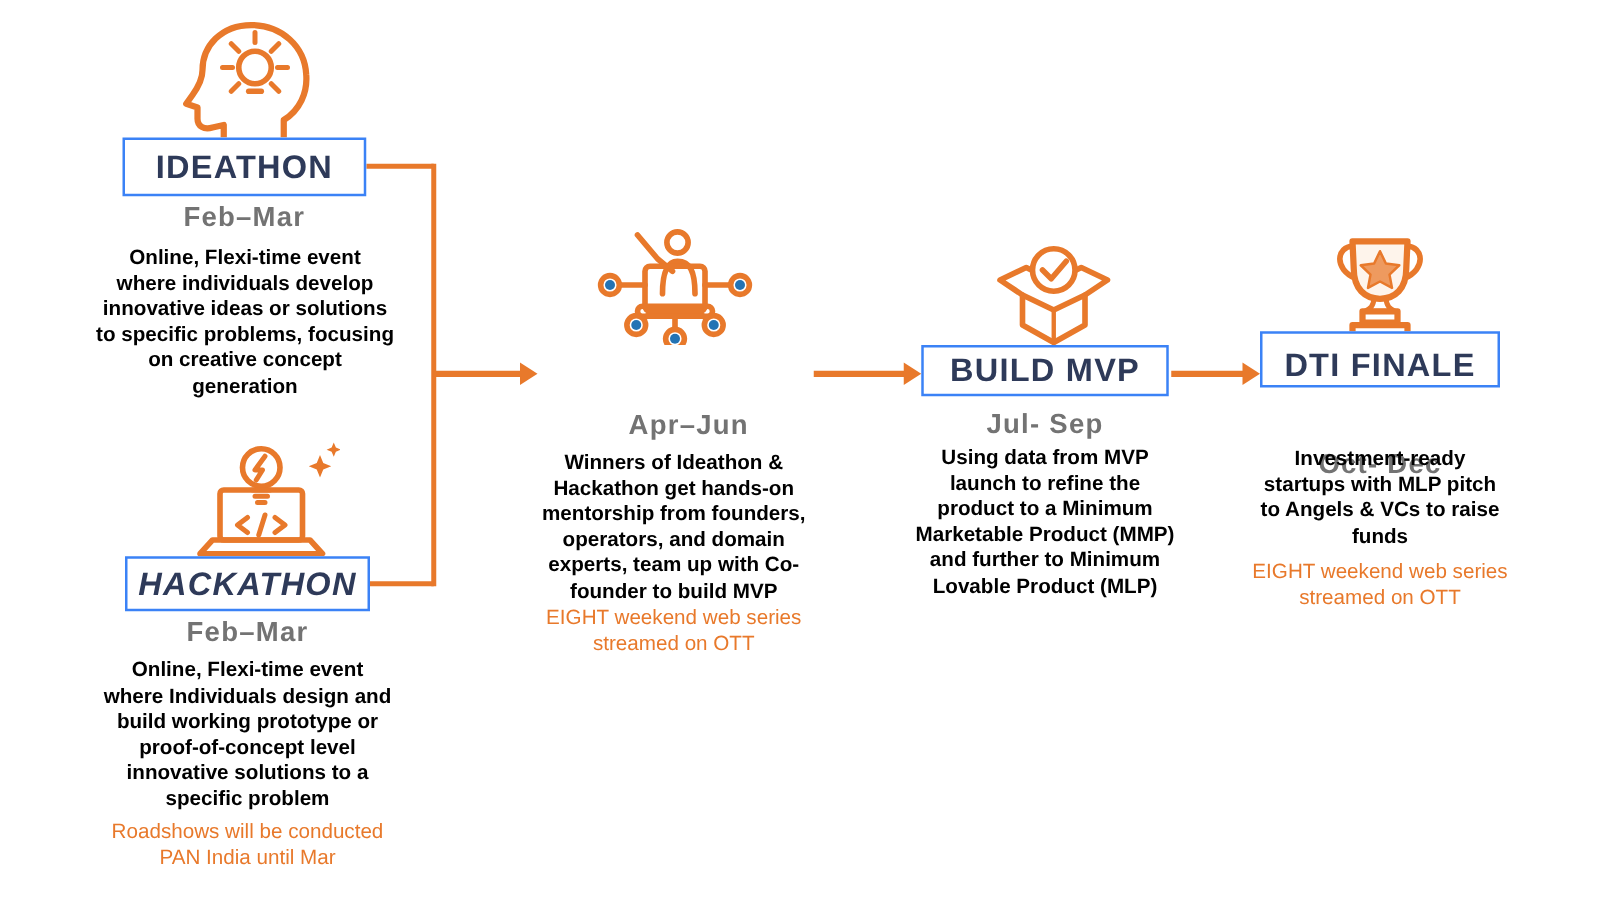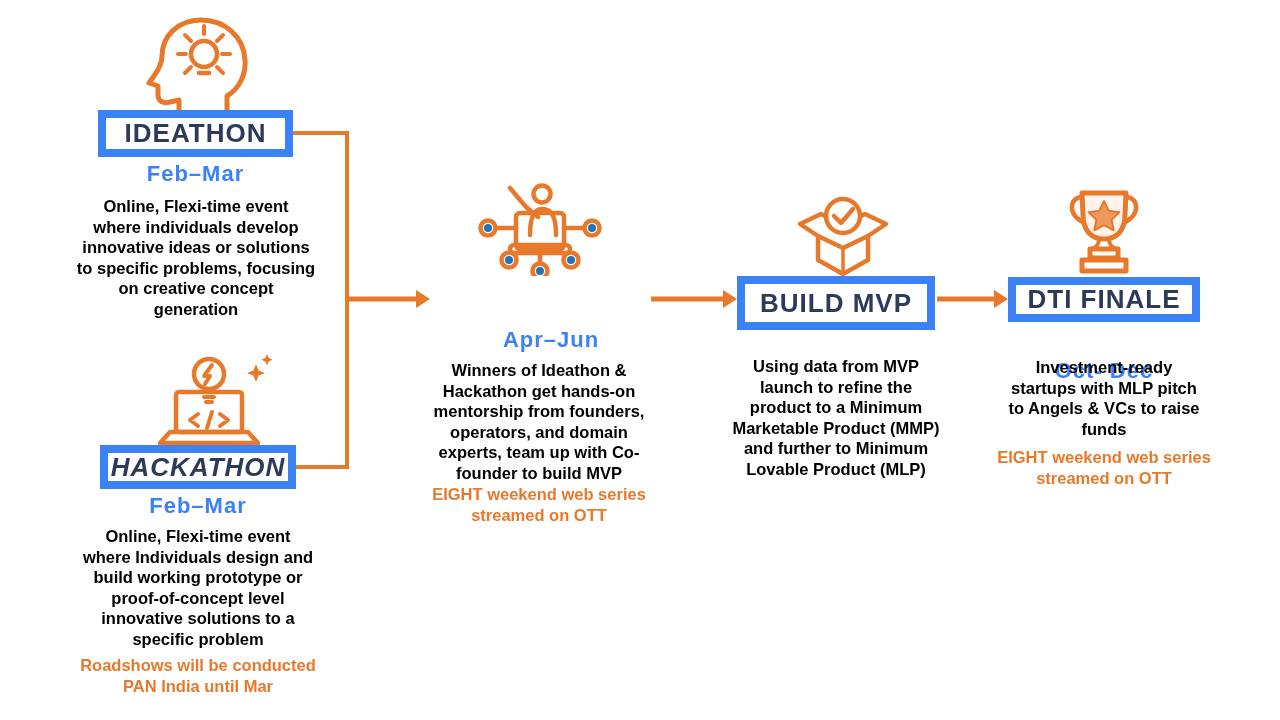--- a/index.html
+++ b/index.html
@@ -1,34 +1,34 @@
 <!DOCTYPE html>
 <html><head>
 <meta charset="utf-8">
 <style>
   html,body{margin:0;padding:0;background:#ffffff;}
   .canvas{
     position:relative;width:1280px;height:720px;background:#ffffff;
     font-family:"Liberation Sans",sans-serif;overflow:hidden;
   }
   .stage-box{
-    position:absolute;box-sizing:border-box;border:8px solid #3b82f6;background:#ffffff;
+    position:absolute;box-sizing:border-box;border:2px solid #3b82f6;background:#ffffff;
     display:flex;align-items:center;justify-content:center;
     color:#2E3A59;font-weight:700;font-size:26px;letter-spacing:1px;white-space:nowrap;
   }
   .dates{
-    position:absolute;color:#3b82f6;font-weight:700;font-size:22px;
+    position:absolute;color:#737373;font-weight:700;font-size:22px;
     text-align:center;letter-spacing:1px;white-space:nowrap;
   }
   .desc{
     position:absolute;color:#000000;font-weight:700;font-size:16.5px;line-height:20.5px;
     text-align:center;white-space:pre-line;
   }
   .note{
-    position:absolute;color:#E8792B;font-weight:700;font-size:16.5px;line-height:21px;
+    position:absolute;color:#E8792B;font-weight:400;font-size:16.5px;line-height:21px;
     text-align:center;white-space:pre-line;
   }
   .icon{position:absolute;}
   svg{display:block;}
 </style>
 </head>
 <body>
 
 <div class="canvas">
 
@@ -122,40 +122,41 @@
   <div class="note" style="left:404px;top:484px;width:270px;">EIGHT weekend web series
 streamed on OTT</div>
 
   <svg class="icon" style="left:790px;top:194px;" width="106" height="82" viewBox="0 0 106 82" fill="none" stroke="#E8792B" stroke-width="4.5" stroke-linecap="round" stroke-linejoin="round">
     <path d="M28 42 L10 30 L31 20 L53 31 L75 20 L96 30 L78 42"></path>
     <path d="M28 42 L53 54 L78 42 L78 66 L53 80 L28 66 Z"></path>
     <path d="M53 54 L53 80" stroke-width="3.5"></path>
     <circle cx="53" cy="22" r="17" fill="#ffffff"></circle>
     <polyline points="44,22 51,29 63,15" stroke-width="4.5"></polyline>
   </svg>
-  <div class="stage-box" style="left:737px;top:276px;width:198px;height:54px;">
+  <div class="stage-box" style="left:737px;top:276px;width:198px;height:41px;">
     <span>BUILD MVP</span>
   </div>
+  <div class="dates" style="left:737px;top:326px;width:198px;">Jul- Sep</div>
   <div class="desc" style="left:706px;top:356px;width:260px;">Using data from MVP
 launch to refine the
 product to a Minimum
 Marketable Product (MMP)
 and further to Minimum
 Lovable Product (MLP)</div>
 
   <svg class="icon" style="left:1052px;top:185px;" width="104" height="92" viewBox="0 0 104 92" fill="none" stroke="#E8792B" stroke-width="5" stroke-linecap="round" stroke-linejoin="round">
     <path d="M30 12 C18 12 14 30 33 38" stroke-width="4.5"></path>
     <path d="M74 12 C86 12 90 30 71 38" stroke-width="4.5"></path>
     <path fill="#FEF4EB" d="M30 8 H74 L73 30 C73 46 64 54 52 54 C40 54 31 46 31 30 Z"></path>
     <path d="M47 54 C47 60 44 62 40 64 H64 C60 62 57 60 57 54" stroke-width="4"></path>
     <rect x="38" y="64" width="28" height="9"></rect>
     <rect x="30" y="75" width="44" height="11"></rect>
     <path stroke="#E8792B" stroke-width="2" fill="#EE9A5F" d="M52 16 L56.7 25.8 L67.4 27.2 L59.6 34.7 L61.6 45.3 L52 40.2 L42.4 45.3 L44.4 34.7 L36.6 27.2 L47.3 25.8 Z"></path>
   </svg>
-  <div class="stage-box" style="left:1008px;top:277px;width:192px;height:45px;">
+  <div class="stage-box" style="left:1008px;top:265px;width:192px;height:45px;align-items:flex-end;">
     <span>DTI FINALE</span>
   </div>
   <div class="dates" style="left:1008px;top:327px;width:192px;margin-top:31px;">Oct- Dec</div>
   <div class="desc" style="left:979px;top:357px;width:250px;">Investment-ready
 startups with MLP pitch
 to Angels &amp; VCs to raise
 funds</div>
   <div class="note" style="left:979px;top:447px;width:250px;">EIGHT weekend web series
 streamed on OTT</div>
 

